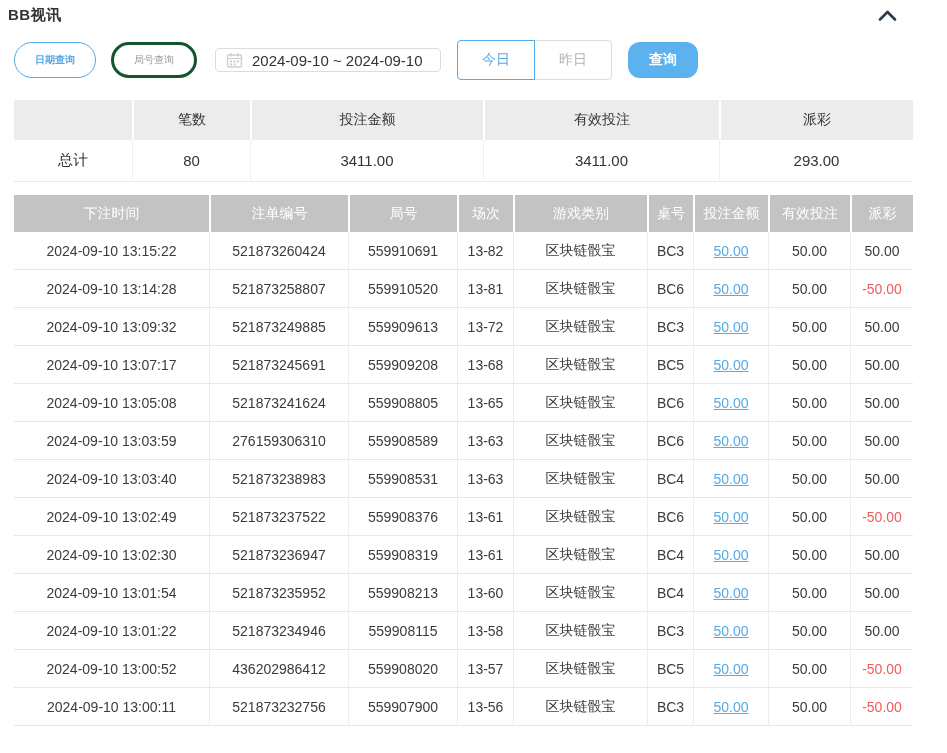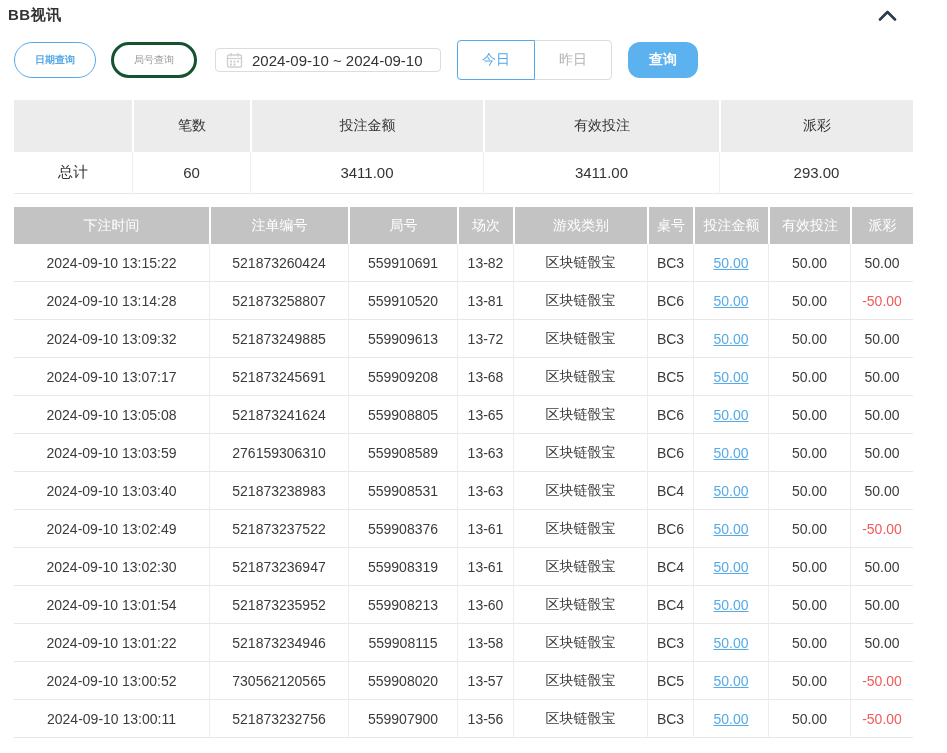--- a/index.html
+++ b/index.html
@@ -44,21 +44,21 @@
 
   .search-btn {
     margin-left:16px; height:36px; width:70px; border:none; border-radius:12px;
     background:#5bb2ef; color:#fff; font-size:14px; font-weight:bold; cursor:pointer;
   }
 
   
   table { border-collapse:separate; border-spacing:0; table-layout:fixed; }
   .summary-table { width:899px; margin:20px 0 0 14px; }
   .summary-table th {
-    background:#ececec; height:52px; font-size:14px; font-weight:normal; color:#333;
+    background:#ececec; height:40px; font-size:14px; font-weight:normal; color:#333;
     text-align:center; vertical-align:middle;
   }
   .summary-table th + th { border-left:2px solid #fff; }
   .summary-table td {
     background:#fff; height:42px; text-align:center; vertical-align:middle;
     font-size:15px; color:#333; border-bottom:1px solid #e8e8e8;
   }
   .summary-table td + td { border-left:1px solid #efefef; }
 
   
@@ -134,21 +134,21 @@
         <th></th>
         <th>笔数</th>
         <th>投注金额</th>
         <th>有效投注</th>
         <th>派彩</th>
       </tr>
     </thead>
     <tbody>
       <tr>
         <td>总计</td>
-        <td>60</td>
+        <td>80</td>
         <td>3411.00</td>
         <td>3411.00</td>
         <td>293.00</td>
       </tr>
     </tbody>
   </table>
 
   <table class="records-table">
     <colgroup>
         <col style="width:195px">
@@ -303,21 +303,21 @@
       <td>13-58</td>
       <td>区块链骰宝</td>
       <td>BC3</td>
       <td><a class="bet-link">50.00</a></td>
       <td>50.00</td>
       <td>50.00</td>
     </tr>
 
     <tr>
       <td>2024-09-10 13:00:52</td>
-      <td>730562120565</td>
+      <td>436202986412</td>
       <td>559908020</td>
       <td>13-57</td>
       <td>区块链骰宝</td>
       <td>BC5</td>
       <td><a class="bet-link">50.00</a></td>
       <td>50.00</td>
       <td class="neg">-50.00</td>
     </tr>
 
     <tr>

